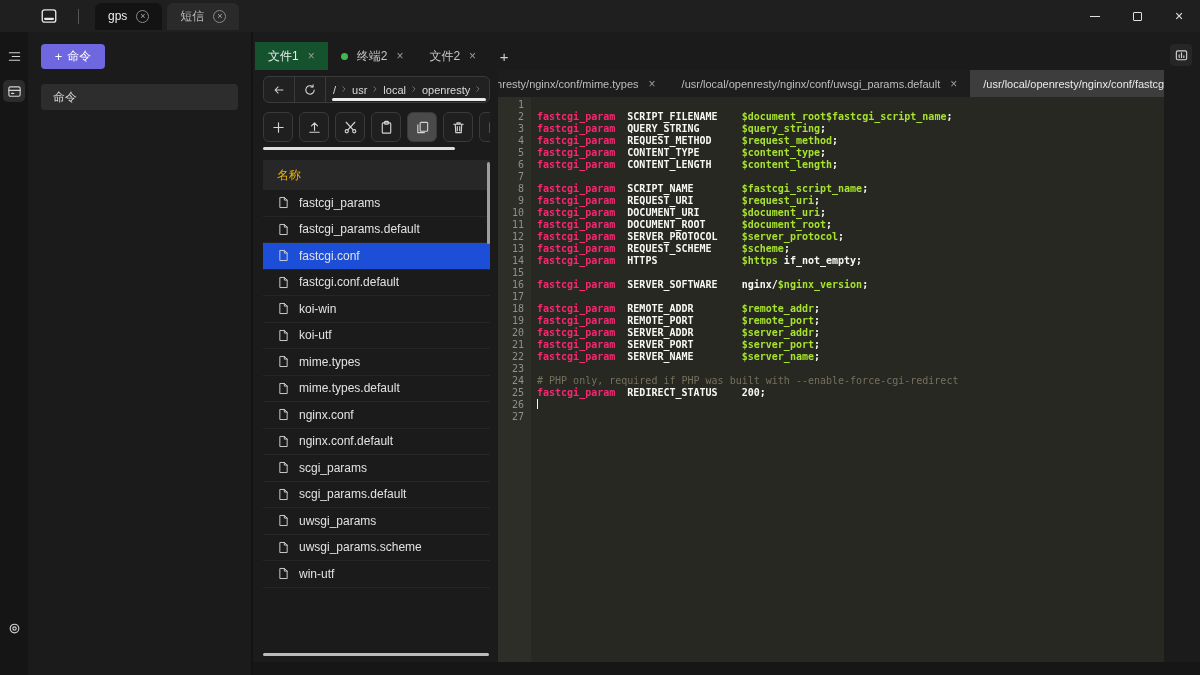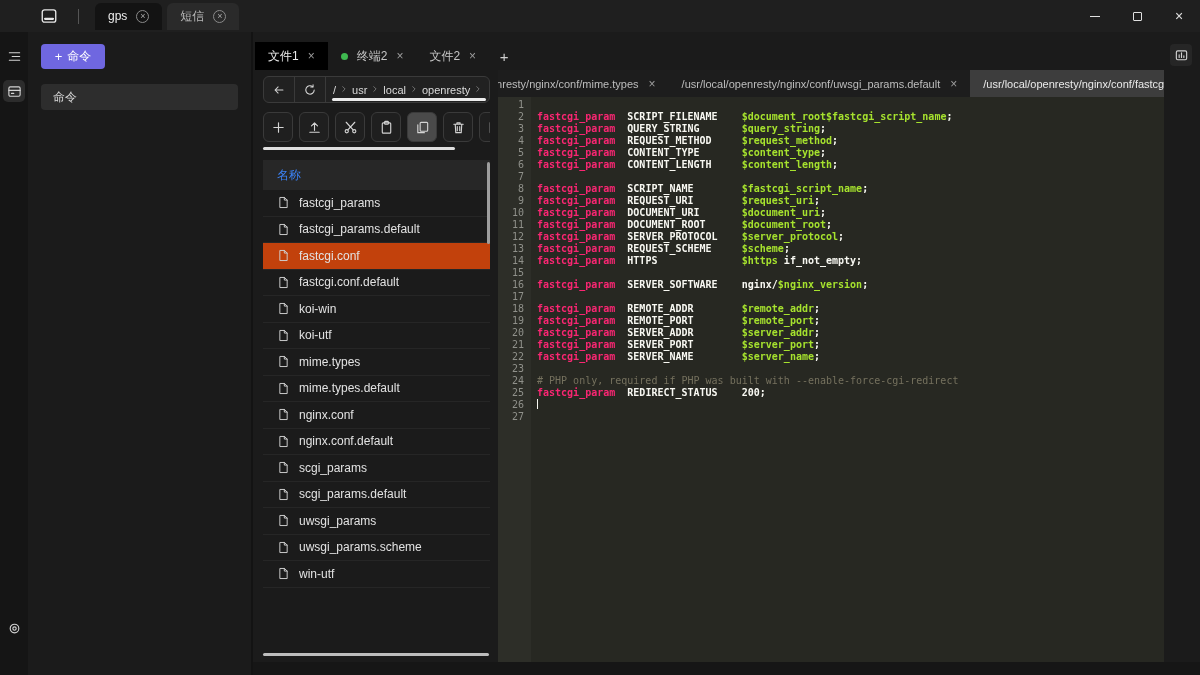--- a/index.html
+++ b/index.html
@@ -39,21 +39,21 @@
     display:flex; align-items:center; justify-content:center; gap:5px; }
   .cmd-btn .plus { font-size:13px; line-height:1; }
   .cmd-header { margin-top:15px; height:26px; background:#2d2d2d; border-radius:4px; display:flex;
     align-items:center; padding:0 12px; font-size:12px; color:#d6d6d6; }
 
   .main-right { flex:1; display:flex; flex-direction:column; background:#1b1b1b; min-width:0; }
 
   
   .tabstrip { height:38px; display:flex; align-items:flex-end; padding-left:2px; flex:none; }
   .ptab { height:28px; display:flex; align-items:center; gap:9px; padding:0 13px; font-size:12px; color:#c6c6c6; }
-  .ptab.active { background:#000000; color:#ececec; }
+  .ptab.active { background:#14532d; color:#ececec; }
   .ptab .x { color:#9d9d9d; font-size:12px; }
   .dot { width:7px; height:7px; border-radius:50%; flex:none; }
   .ptab-add { width:30px; height:28px; display:flex; align-items:center; justify-content:center; color:#d0d0d0; font-size:15px; }
   .tabstrip-spacer { flex:1; }
   .monitor-btn { width:22px; height:22px; margin:0 8px 4px 0; display:flex; align-items:center; justify-content:center; border-radius:4px; background:#262626; }
   .monitor-btn svg { width:15px; height:15px; }
 
   .content { flex:1; display:flex; min-height:0; }
 
   
@@ -67,26 +67,26 @@
   .crumb-scroll { position:absolute; bottom:1px; left:68px; right:3px; height:3px; background:#ececec; border-radius:2px; }
 
   .toolbar { display:flex; gap:6px; margin-top:9px; flex:none; overflow:hidden; }
   .tool-btn { width:30px; height:30px; flex:none; background:#1f1f1f; border:1px solid #3a3a3a; border-radius:6px;
     display:flex; align-items:center; justify-content:center; }
   .tool-btn svg { width:15px; height:15px; }
   .tool-btn.active { background:#4a4a4a; }
   .toolbar-scroll { height:3px; background:#dedede; border-radius:2px; margin-top:5px; width:192px; flex:none; }
 
   .listwrap { flex:1; margin-top:10px; position:relative; overflow:hidden; }
-  .list-header { height:30px; background:#272727; display:flex; align-items:center; padding-left:14px; font-size:12px; color:#3b82f6; }
+  .list-header { height:30px; background:#272727; display:flex; align-items:center; padding-left:14px; font-size:12px; color:#eab308; }
   .vscroll { position:absolute; top:2px; right:0; width:3px; height:82px; background:#9e9e9e; border-radius:2px; }
   .file-row { height:26.5px; display:flex; align-items:center; gap:9px; padding-left:14px; font-size:12px;
     color:#e2e2e2; border-bottom:1px solid #262626; }
   .file-row svg { width:13px; height:13px; stroke:#cfcfcf; }
-  .file-row.selected { background:#c2410c; }
+  .file-row.selected { background:#1d4ed8; }
   .bottom-hscroll { position:absolute; bottom:6px; left:10px; width:226px; height:3px; background:#bdbdbd; border-radius:2px; }
 
   
   .editor { flex:1; min-width:0; display:flex; flex-direction:column; background:#272822; }
   .etabs { height:27px; background:#1d1d1d; display:flex; align-items:stretch; overflow:hidden; flex:none; }
   .etab { display:flex; align-items:center; gap:10px; padding:0 13px; font-size:11px; color:#bdbdbd; white-space:nowrap; flex:none; }
   .etab.clipped { margin-left:-8px; padding-left:0; }
   .etab.active { background:#3d3d3d; color:#eaeaea; }
   .etab .x { color:#9d9d9d; font-size:12px; }
   .codewrap { flex:1; display:flex; min-height:0; font-family:"DejaVu Sans Mono", monospace; font-size:10px; line-height:12px; }

